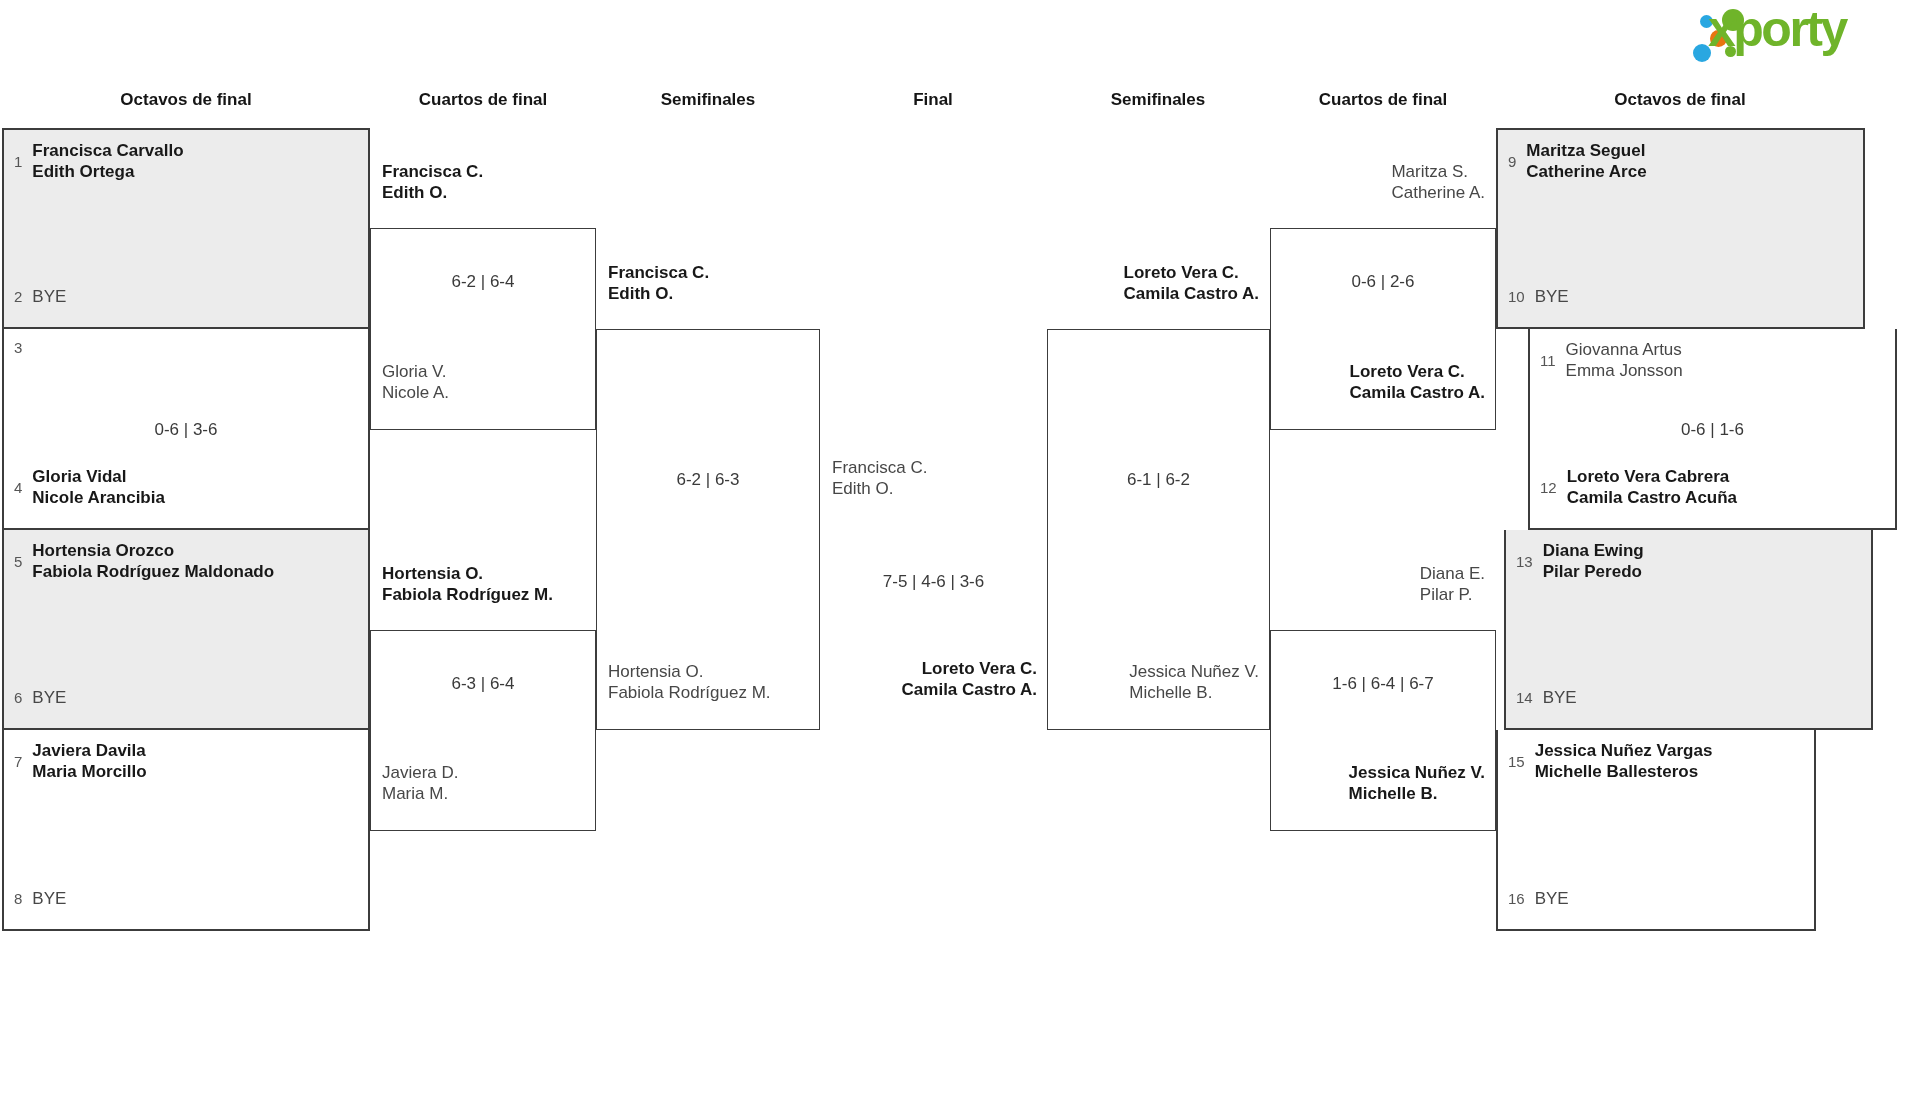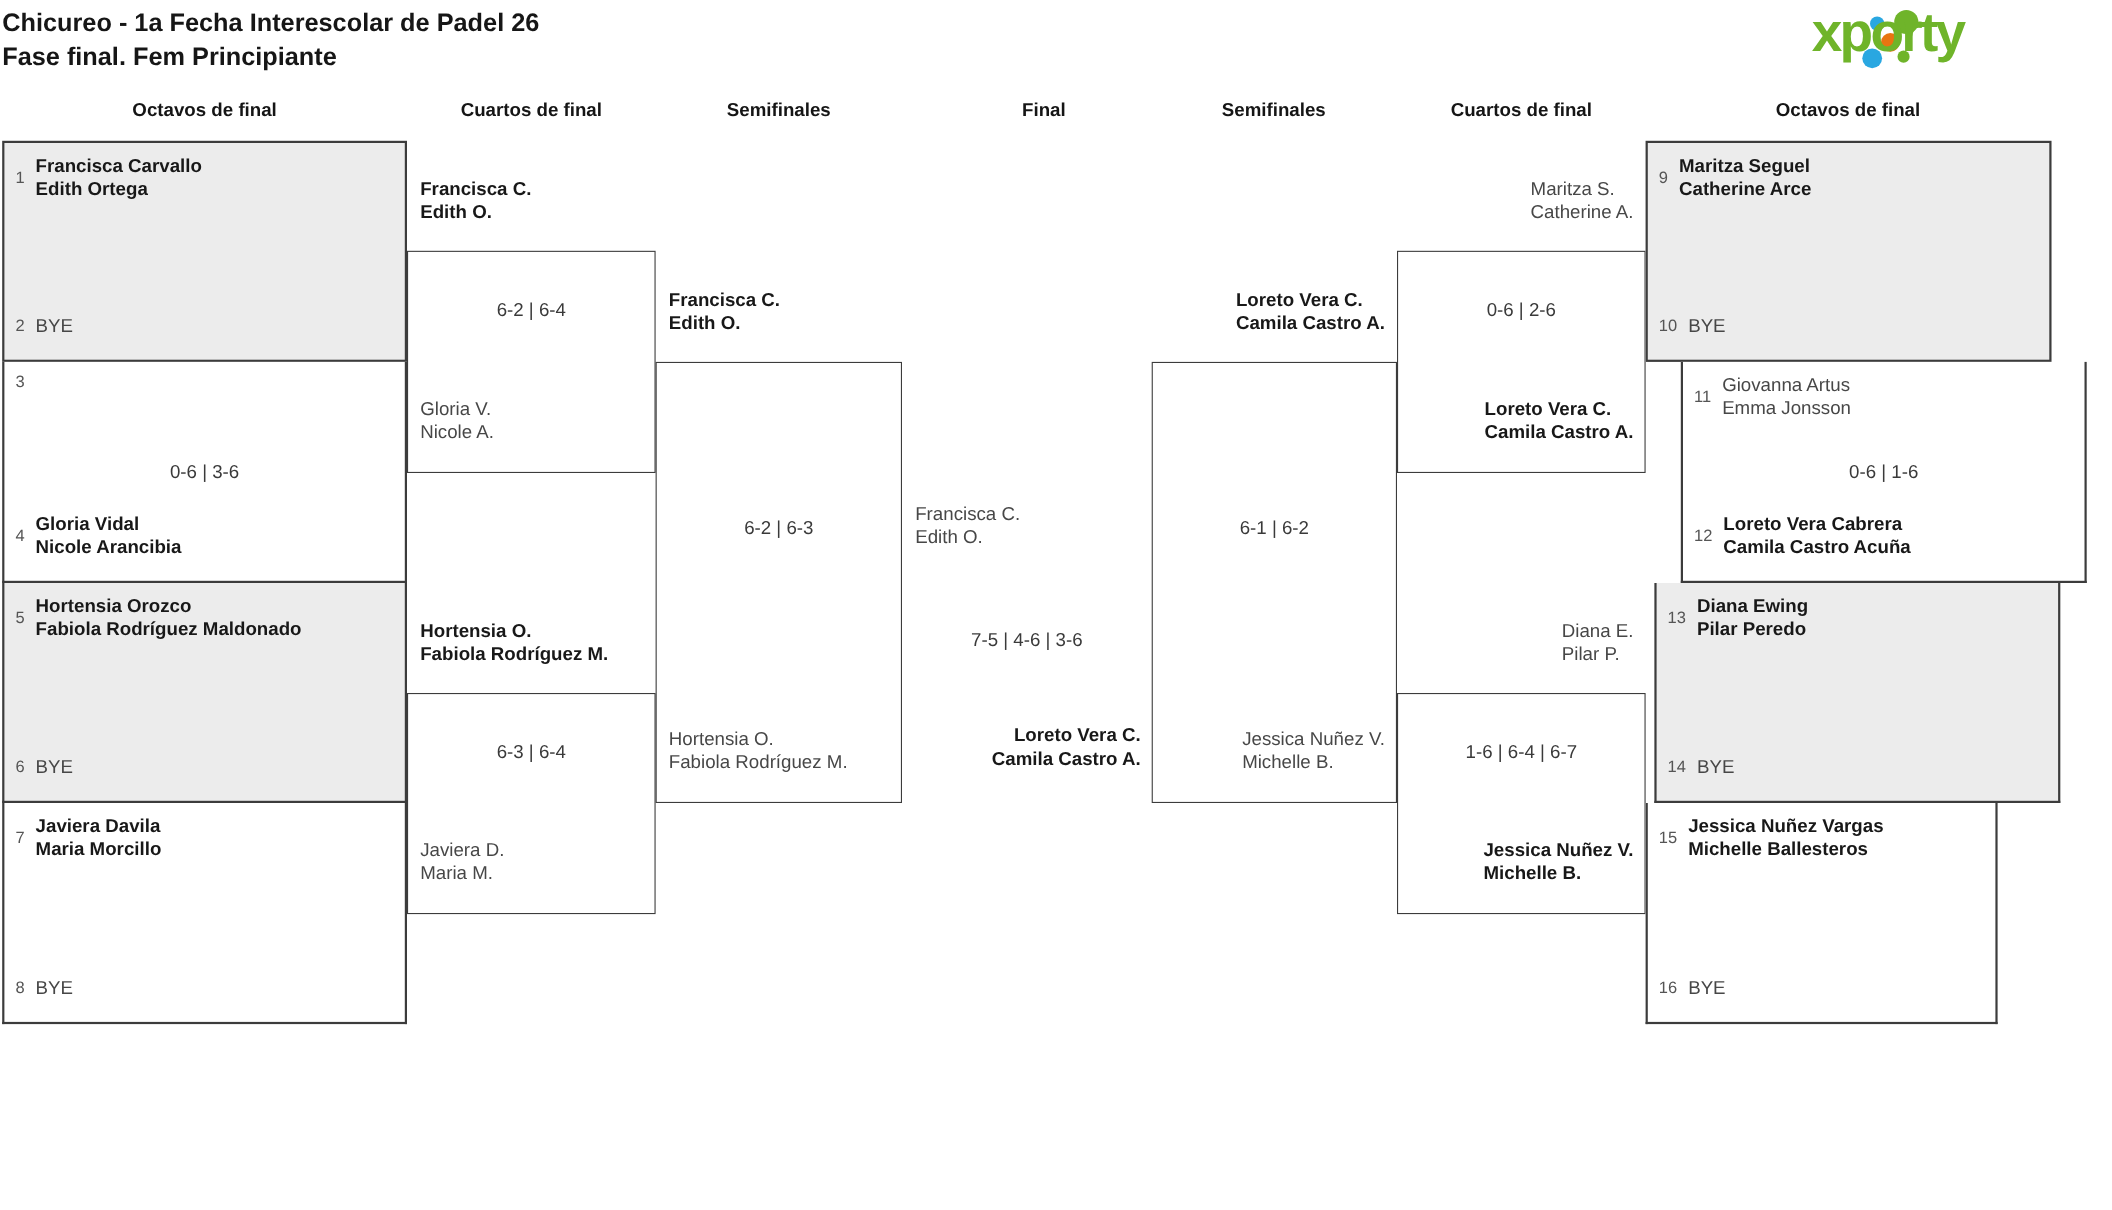--- a/index.html
+++ b/index.html
@@ -1,21 +1,21 @@
 <!DOCTYPE html>
 <html><head>
 <meta charset="utf-8">
 <style>
   html,body{margin:0;padding:0;background:#fff;}
   .page{position:relative;width:1920px;height:1100px;background:#fff;overflow:hidden;
         font-family:"Liberation Sans",sans-serif;color:#1a1a1a;}
   .title{position:absolute;left:2px;top:5px;font-size:23px;font-weight:700;line-height:31px;color:#161616;}
   
   .logo-dot{position:absolute;border-radius:50%;}
-  .logo-word{position:absolute;left:1647px;top:0px;font-size:50px;font-weight:700;letter-spacing:-2.5px;}
+  .logo-word{position:absolute;left:1708px;top:0px;font-size:50px;font-weight:700;letter-spacing:-2.5px;}
   
   .round-header{position:absolute;top:90px;transform:translateX(-50%);font-size:17px;font-weight:600;color:#151515;white-space:nowrap;}
   
   .oct-box{position:absolute;box-sizing:border-box;border:2px solid #3c3c3c;background:#fff;}
   .oct-box.grey{background:#ececec;}
   .oct-box.no-top{border-top:none;}
   .qf-box,.sf-box{position:absolute;box-sizing:border-box;border:1.5px solid #3c3c3c;background:transparent;}
   
   .entry{position:absolute;left:10px;right:8px;display:flex;gap:10px;align-items:center;}
   .entry-top{top:10px;}
@@ -37,38 +37,34 @@
   
   .final-left{position:absolute;left:832px;top:457px;}
   .final-score{position:absolute;left:820px;width:227px;top:572px;text-align:center;font-size:17px;color:#3a3a3a;white-space:nowrap;}
   .final-right{position:absolute;right:883px;top:658px;text-align:right;}
 </style>
 </head>
 <body>
 
 <div class="page">
 
-  <div class="title">
-    <div>Chicureo - 1a Fecha Interescolar de Padel 26</div>
-    <div>Fase final. Fem Principiante</div>
-  </div>
 
   <div>
     <div class="logo-dot" style="left:1722px;top:9px;width:22px;height:22px;background:#6fb42a;"></div>
     <div class="logo-dot" style="left:1700px;top:15px;width:13px;height:13px;background:#29a7e1;"></div>
     <div class="logo-dot" style="left:1710px;top:30px;width:17px;height:17px;background:#e87511;"></div>
     <div class="logo-dot" style="left:1693px;top:44px;width:18px;height:18px;background:#29a7e1;"></div>
     <div class="logo-dot" style="left:1725px;top:46px;width:11px;height:11px;background:#6fb42a;"></div>
     <div class="logo-word" style="color:#6fb42a;">xporty</div>
   </div>
 
   <div class="round-header" style="left:186px;">Octavos de final</div>
   <div class="round-header" style="left:483px;">Cuartos de final</div>
   <div class="round-header" style="left:708px;">Semifinales</div>
-  <div class="round-header" style="left:933px;margin-left:16px;">Final</div>
+  <div class="round-header" style="left:933px;">Final</div>
   <div class="round-header" style="left:1158px;">Semifinales</div>
   <div class="round-header" style="left:1383px;">Cuartos de final</div>
   <div class="round-header" style="left:1680px;">Octavos de final</div>
 
   <div class="oct-box grey" style="left:2px;top:128px;width:368px;height:201px;">
       <div class="entry entry-top">
         <span class="seed">1</span>
         <div class="team bold names">
           <div>Francisca Carvallo</div>
           <div>Edith Ortega</div>

